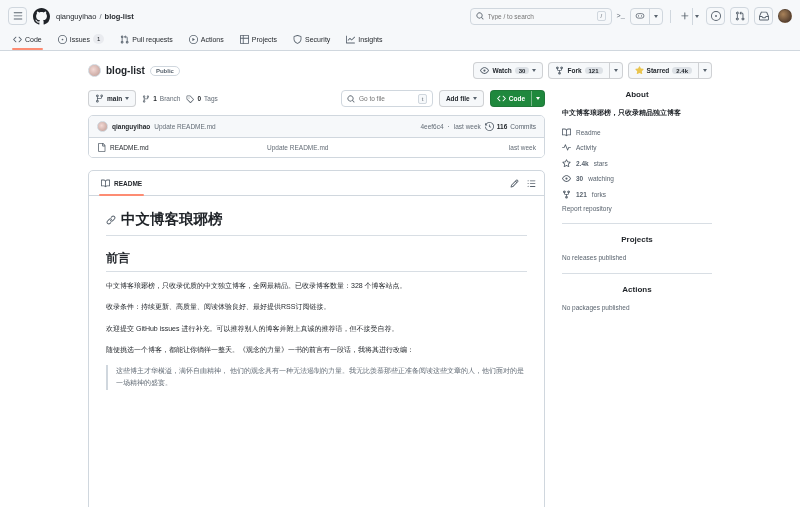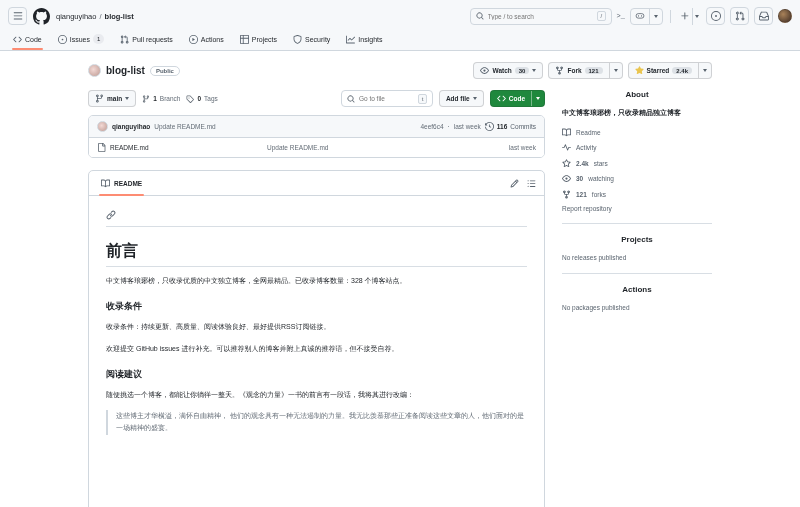--- a/index.html
+++ b/index.html
@@ -96,21 +96,21 @@
                 padding:0 4px; position:relative; cursor:pointer; }
   .readme-tab svg { color:#59636e; }
   .readme-tab::after { content:""; position:absolute; left:2px; right:2px; bottom:-1px; height:2px;
                        background:#fd8c73; border-radius:2px; }
   .readme-head .tools { margin-left:auto; display:flex; gap:8px; color:#59636e; }
 
   .markdown { padding:14px 17px; }
   .markdown h1 { font-size:14.5px; font-weight:700; display:flex; align-items:center; gap:5px;
                  padding-bottom:6px; border-bottom:1px solid #d8dee4; margin-bottom:10px; }
   .markdown h1 svg { color:#59636e; }
-  .markdown h2 { font-size:16px; font-weight:700; padding-bottom:4px; border-bottom:1px solid #d8dee4;
+  .markdown h2 { font-size:12px; font-weight:700; padding-bottom:4px; border-bottom:1px solid #d8dee4;
                  margin:14px 0 8px; }
   .markdown h3 { font-size:9px; font-weight:700; margin:13px 0 8px; }
   .markdown p { font-size:7px; line-height:1.75; margin-bottom:9px; }
   .markdown blockquote { border-left:2px solid #d0d7de; padding-left:8px; color:#636c76;
                          font-size:7px; line-height:1.75; margin:0 0 10px; width:440px; max-width:100%; }
 
   
   .sb-title { font-size:8px; font-weight:700; margin-bottom:9px;text-align:center; }
   .sb-desc { font-size:7px; font-weight:600; line-height:1.5; margin-bottom:9px; }
   .sb-item { display:flex; align-items:center; gap:5px; color:#59636e; font-size:6.5px; margin-bottom:6.5px; cursor:pointer; }
@@ -367,27 +367,26 @@
             <svg width="9" height="9" viewBox="0 0 16 16" fill="currentColor">
                 <path d="M5.75 2.5h8.5a.75.75 0 0 1 0 1.5h-8.5a.75.75 0 0 1 0-1.5Zm0 5h8.5a.75.75 0 0 1 0 1.5h-8.5a.75.75 0 0 1 0-1.5Zm0 5h8.5a.75.75 0 0 1 0 1.5h-8.5a.75.75 0 0 1 0-1.5ZM2 14a1 1 0 1 1 0-2 1 1 0 0 1 0 2Zm1-6a1 1 0 1 1-2 0 1 1 0 0 1 2 0ZM2 4a1 1 0 1 1 0-2 1 1 0 0 1 0 2Z"></path>
               </svg>
           </div>
         </div>
         <div class="markdown">
           <h1>
             <svg width="10" height="10" viewBox="0 0 16 16" fill="currentColor">
                 <path d="m7.775 3.275 1.25-1.25a3.5 3.5 0 1 1 4.95 4.95l-2.5 2.5a3.5 3.5 0 0 1-4.95 0 .751.751 0 0 1 .018-1.042.751.751 0 0 1 1.042-.018 1.998 1.998 0 0 0 2.83 0l2.5-2.5a2.002 2.002 0 0 0-2.83-2.83l-1.25 1.25a.751.751 0 0 1-1.042-.018.751.751 0 0 1-.018-1.042Zm-4.69 9.64a1.998 1.998 0 0 0 2.83 0l1.25-1.25a.751.751 0 0 1 1.042.018.751.751 0 0 1 .018 1.042l-1.25 1.25a3.5 3.5 0 1 1-4.95-4.95l2.5-2.5a3.5 3.5 0 0 1 4.95 0 .751.751 0 0 1-.018 1.042.751.751 0 0 1-1.042.018 1.998 1.998 0 0 0-2.83 0l-2.5 2.5a1.998 1.998 0 0 0 0 2.83Z"></path>
               </svg>
+            <span>中文博客琅琊榜</span>
           </h1>
           <h2>前言</h2>
           <p>中文博客琅琊榜，只收录优质的中文独立博客，全网最精品。已收录博客数量：328 个博客站点。</p>
-          <h3>收录条件</h3>
           <p>收录条件：持续更新、高质量、阅读体验良好、最好提供RSS订阅链接。</p>
           <p>欢迎提交 GitHub issues 进行补充。可以推荐别人的博客并附上真诚的推荐语，但不接受自荐。</p>
-          <h3>阅读建议</h3>
           <p>随便挑选一个博客，都能让你徜徉一整天。《观念的力量》一书的前言有一段话，我将其进行改编：</p>
           <blockquote>这些博主才华横溢，满怀自由精神， 他们的观念具有一种无法遏制的力量。我无比羡慕那些正准备阅读这些文章的人，他们面对的是一场精神的盛宴。</blockquote>
         </div>
       </div>
     </div>
 
     <div class="side-col">
       <div class="sb-title">About</div>
       <div class="sb-desc">中文博客琅琊榜，只收录精品独立博客</div>
       <div class="sb-item">

